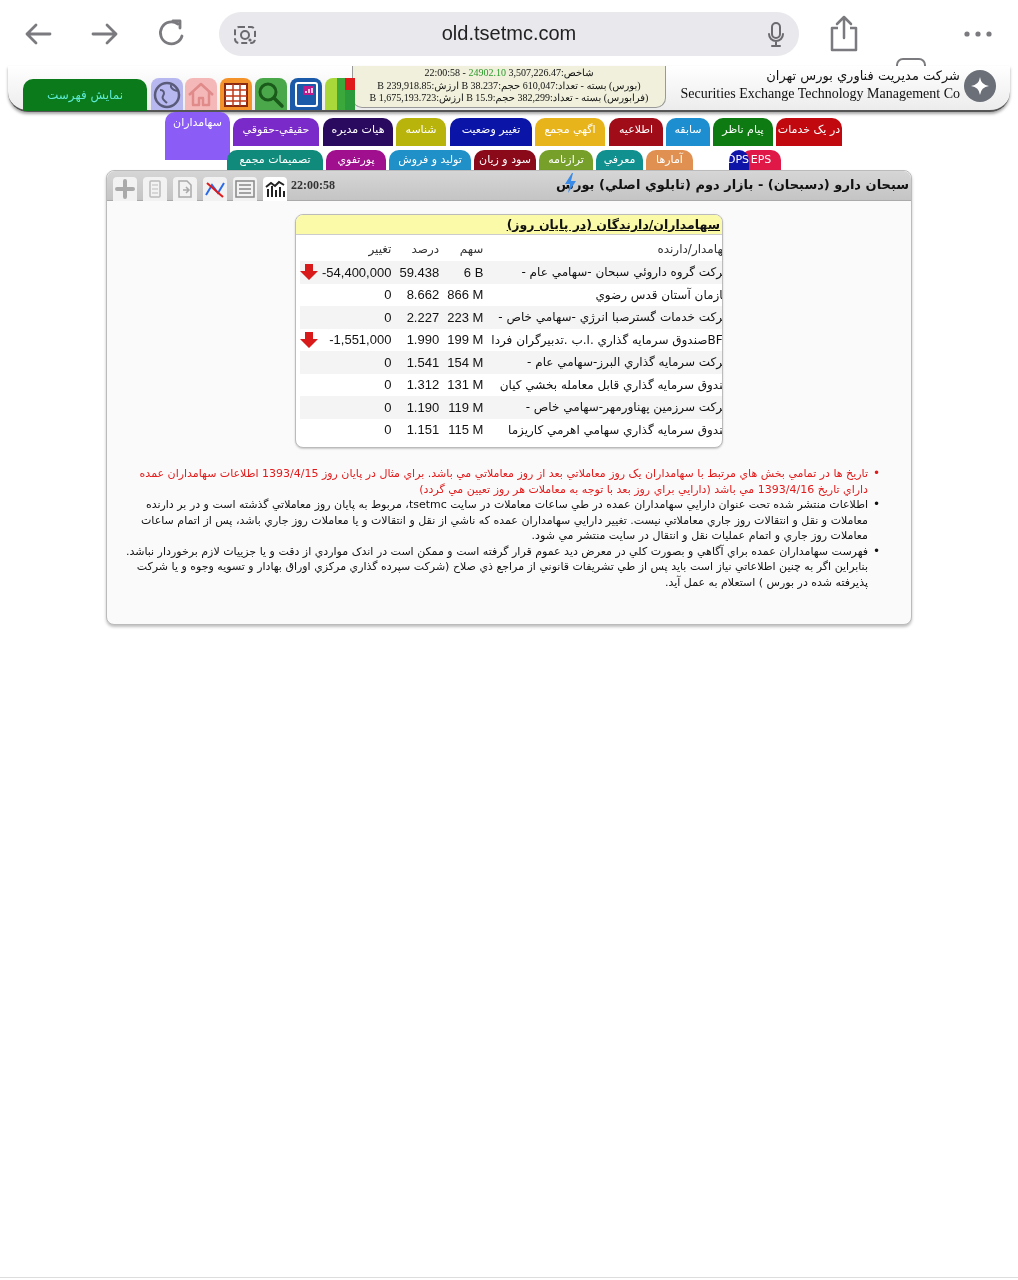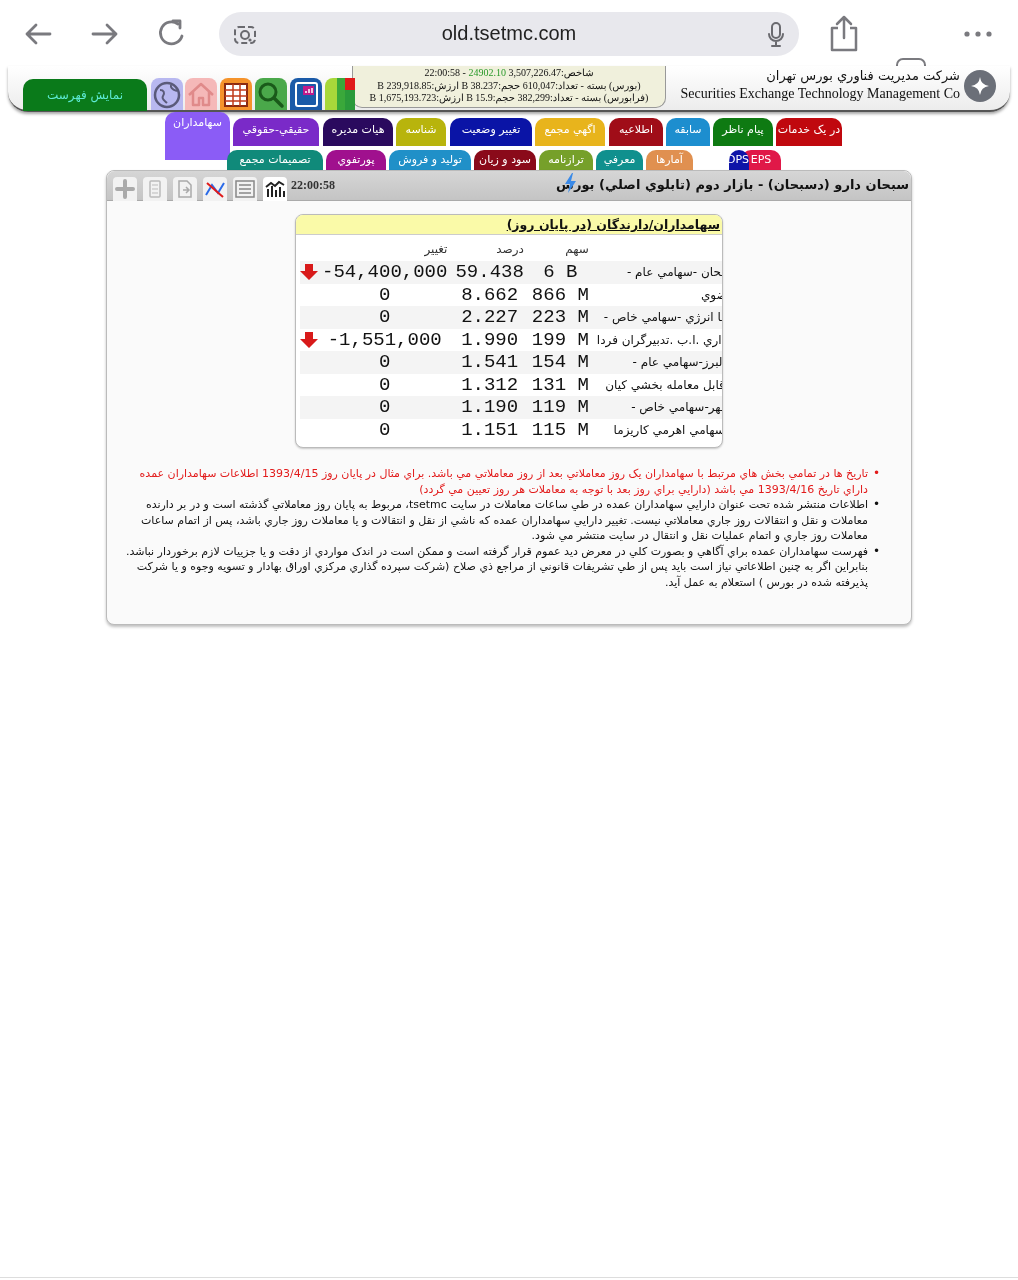--- a/index.html
+++ b/index.html
@@ -43,21 +43,21 @@
   .ptool { position: absolute; top: 6px; width: 24px; height: 24px; background: #f2f2f2; border-radius: 4px 4px 0 0; }
 
   
   .sh-box { position: absolute; left: 295px; top: 214px; width: 428px; height: 234px; background: #fff; border: 1px solid #bbb; border-radius: 8px; box-shadow: 0 1px 2px rgba(0,0,0,0.2); overflow: hidden; }
   .sh-title { height: 20px; background: #fafaa8; border-bottom: 1px solid #ccc; direction: rtl; text-align: right; padding-right: 2px; font-size: 12.5px; font-weight: bold; text-decoration: underline; color: #111; line-height: 20px; }
   .sh-table { position: absolute; top: 22px; left: 4px; width: 420px; border-collapse: collapse; direction: rtl; }
   .sh-table th { font-weight: normal; font-size: 12px; color: #333; height: 24px; text-align: right; padding: 0 4px; }
   .sh-table td { height: 22.5px; font-size: 12px; color: #111; padding: 0 4px; white-space: nowrap; }
   .sh-table tr:nth-child(odd) td { background: #f4f4f4; }
   .sh-table td.name { text-align: right; width: 236px; }
-  .sh-table td.num { font-family: Liberation Mono, monospace; font-size: 19px; text-align: center; direction: ltr; }
+  .sh-table td.num { font-family: Liberation Sans, sans-serif; font-size: 13px; text-align: right; direction: ltr; }
   .sh-table td.arrow { width: 20px; padding: 0; }
   .down-arrow { display: block; width: 18px; height: 16px; }
 
   
   .notes { position: absolute; left: 116px; top: 466px; width: 752px; direction: rtl; font-size: 11px; line-height: 15.5px; color: #111; }
   .notes ul { list-style: none; }
   .notes li { position: relative; padding-right: 0; margin-right: 0; }
   .notes li::before { content: "•"; position: absolute; right: -12px; top: 0; font-size: 12px; }
   .notes li.red { color: #e21a1a; }
 

